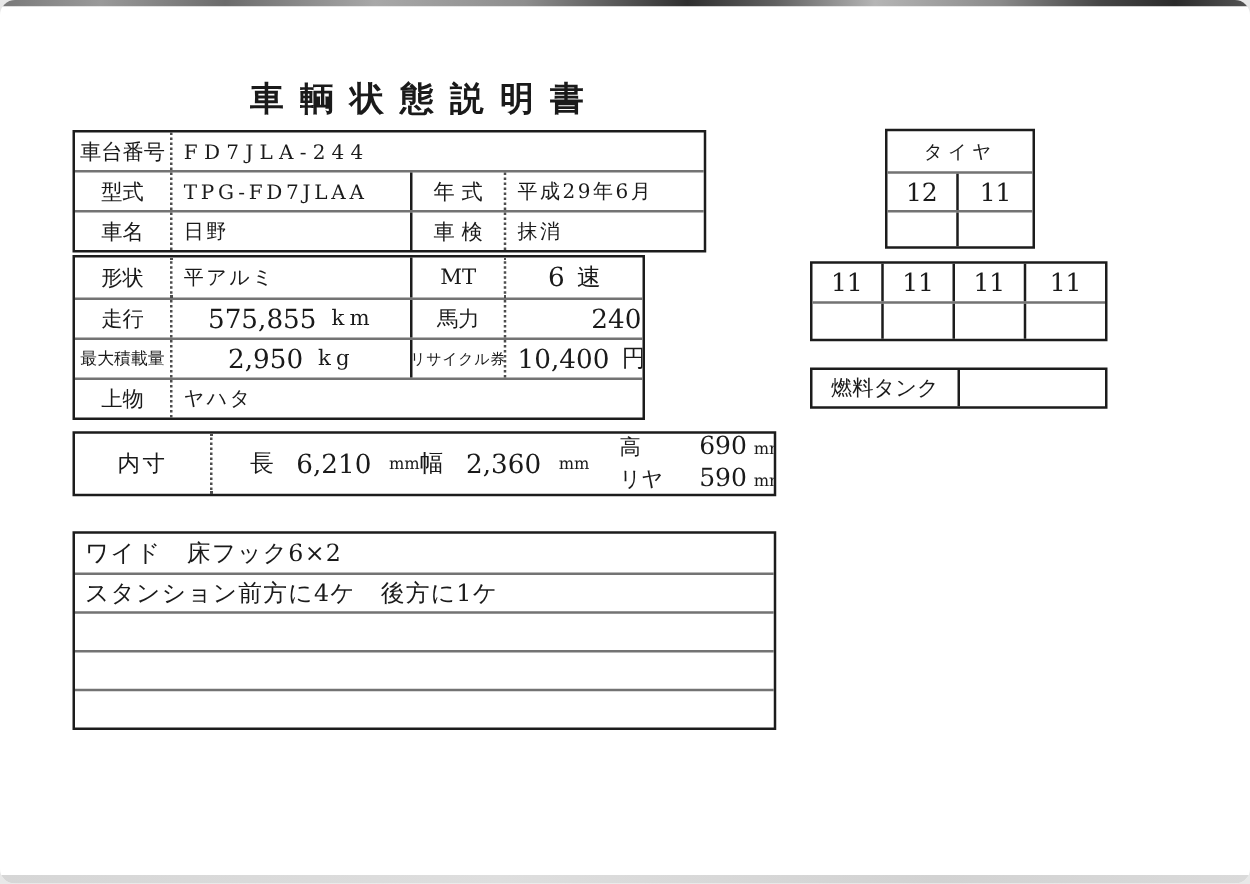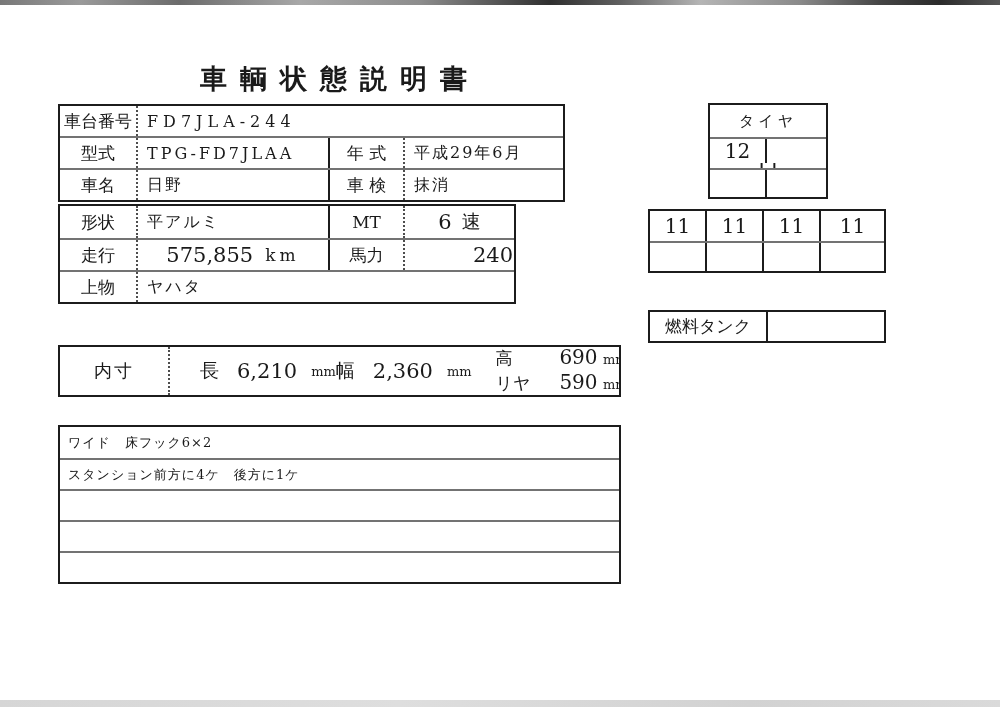--- a/index.html
+++ b/index.html
@@ -2,20 +2,21 @@
 <html><head>
 <meta charset="utf-8">
 <style>
   * { margin:0; padding:0; box-sizing:border-box; }
   html,body { background:#e8e8e8; }
   .page {
     position:relative; width:1000px; height:707px; margin:0 auto;
     background:#ffffff; overflow:hidden;
     font-family:"DejaVu Serif","Liberation Serif",serif;
     color:#1a1a1a;
+    border-radius:12px;
   }
   .scan-top {
     position:absolute; top:0; left:0; width:1000px; height:5px;
     background:linear-gradient(90deg,#787878 0%,#9a9a9a 8%,#6b6b6b 18%,#a8a8a8 30%,#8d8d8d 42%,#2f2f2f 55%,#606060 62%,#b5b5b5 70%,#8a8a8a 80%,#454545 88%,#2b2b2b 94%,#555 100%);
   }
   .scan-bottom {
     position:absolute; bottom:0; left:0; width:1000px; height:7px;
     background:linear-gradient(90deg,#d6d6d6,#dedede 40%,#d2d2d2 75%,#dadada);
   }
   .title {
@@ -48,31 +49,31 @@
   .ls5 { letter-spacing:5px; }
   .ls3 { letter-spacing:3px; }
   .ls2 { letter-spacing:2px; }
   .num { font-size:21px; }
   .unit { font-size:17px; letter-spacing:4px; margin-left:12px; }
   .unit-jp { font-size:19px; letter-spacing:0; margin-left:10px; }
 
   
   .t-tire { left:708px; top:103px; width:120px; }
   .t-tire .row:nth-child(1){ height:32px; }
-  .t-tire .row:nth-child(2){ height:31px;flex-direction:column; }
+  .t-tire .row:nth-child(2){ height:31px; }
   .t-tire .row:nth-child(3){ height:29px; }
   .t-tire .c1 { width:57px; }
   .t-rear { left:648px; top:209px; width:238px; }
   .t-rear .row { height:30px; }
   .t-rear .c { width:57px; }
   .tire-num { font-size:20px; }
   .tire-title { font-size:15px; letter-spacing:4px; }
 
   
-  .t-fuel { left:648px; top:310px; width:238px; }
+  .t-fuel { left:648px; top:294px; width:238px; }
   .t-fuel .row { height:29px; }
   .t-fuel .c1 { width:118px; }
 
   
   .t-inner { left:58px; top:345px; width:563px; }
   .t-inner .row { height:48px; }
   .t-inner .w-dim-lbl { width:110px; justify-content:center; font-size:18px; letter-spacing:2px; }
   .dims { flex:1; padding-left:30px; }
   .dim-label { font-size:19px; }
   .dim-value { font-size:21px; margin-left:18px; }
@@ -80,21 +81,21 @@
   .gap { width:28px; }
   .hv-block { display:flex; flex-direction:column; margin-left:24px; line-height:22px; }
   .hv-row { display:grid; grid-template-columns:36px 66px 30px; align-items:baseline; }
   .hv-label { font-size:17px; }
   .hv-value { font-size:20px; text-align:right; }
   .hv-unit { font-size:13px; text-align:right; }
 
   
   .t-notes { left:58px; top:425px; width:563px; }
   .t-notes .row { height:31px; }
-  .note-text { font-size:13px; padding-left:8px; letter-spacing:1px; }
+  .note-text { font-size:19px; padding-left:8px; letter-spacing:1px; }
 </style>
 </head>
 <body>
 
 <div class="page">
   <div class="scan-top"></div>
   <div class="scan-bottom"></div>
 
   <div class="title">車輌状態説明書</div>
 
@@ -130,20 +131,32 @@
     <div class="row">
       <div class="cell w-lbl dotted fs17">走行</div>
       <div class="cell w-val solid cen">
         <span class="num">575,855</span>
           <span class="unit">km</span>
       </div>
       <div class="cell w-lbl2 dotted fs17">馬力</div>
       <div class="cell flex1" style="padding-left:68px;">
         <span class="num">240</span>
           <span class="unit">PS</span>
+      </div>
+    </div>
+    <div class="row">
+      <div class="cell w-lbl dotted fs14">最大積載量</div>
+      <div class="cell w-val solid cen">
+        <span class="num">2,950</span>
+          <span class="unit">kg</span>
+      </div>
+      <div class="cell w-lbl2 dotted fs12">リサイクル券</div>
+      <div class="cell flex1 pad">
+        <span class="num">10,400</span>
+          <span class="unit-jp">円</span>
       </div>
     </div>
     <div class="row">
       <div class="cell w-lbl dotted fs17">上物</div>
       <div class="cell flex1 pad v20 ls2">ヤハタ</div>
     </div>
   </div>
 
   <div class="tbl t-tire">
     <div class="row">

